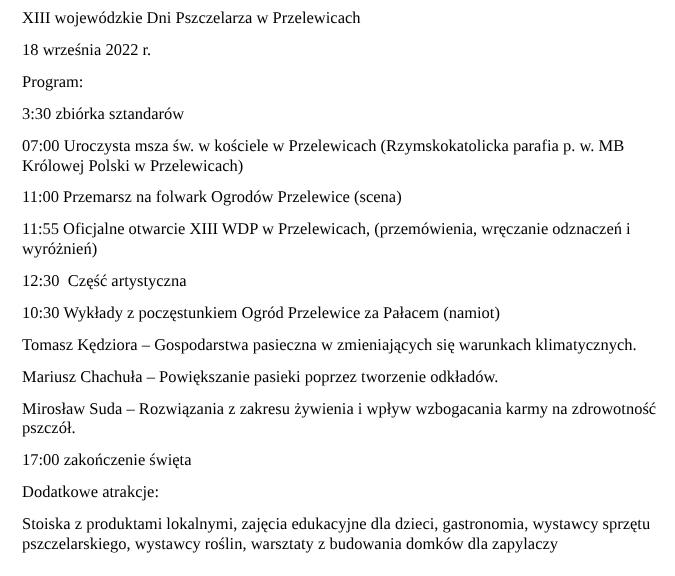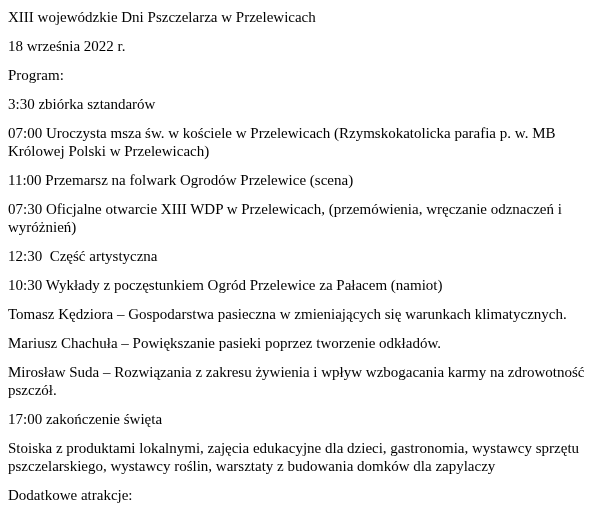--- a/index.html
+++ b/index.html
@@ -9,21 +9,21 @@
   }
   body {
     width: 614px;
     height: 524px;
     overflow: hidden;
   }
   .page {
     box-sizing: border-box;
     width: 614px;
     height: 396px;
-    padding: 8px 6px 8px 8px;
+    padding: 8px 6px 8px 20px;
     background: #ffffff;
     color: #000000;
     font-family: "Liberation Serif", "DejaVu Serif", serif;
     font-size: 15px;
   }
   .page p {
     margin: 0 0 11px 0;
     line-height: 18px;
     max-width: 600px;
     white-space: pre-wrap;
@@ -34,24 +34,24 @@
 <body>
 
 <div class="page">
   <p>XIII wojewódzkie Dni Pszczelarza w Przelewicach</p>
   <p>18 września 2022 r.</p>
   <p>Program:</p>
 
   <p>3:30 zbiórka sztandarów</p>
   <p>07:00 Uroczysta msza św. w kościele w Przelewicach (Rzymskokatolicka parafia p. w. MB Królowej Polski w Przelewicach)</p>
   <p>11:00 Przemarsz na folwark Ogrodów Przelewice (scena)</p>
-  <p>07:30 Oficjalne otwarcie XIII WDP w Przelewicach, (przemówienia, wręczanie odznaczeń i wyróżnień)</p>
+  <p>11:55 Oficjalne otwarcie XIII WDP w Przelewicach, (przemówienia, wręczanie odznaczeń i wyróżnień)</p>
   <p>12:30  Część artystyczna</p>
   <p>10:30 Wykłady z poczęstunkiem Ogród Przelewice za Pałacem (namiot)</p>
 
   <p>Tomasz Kędziora – Gospodarstwa pasieczna w zmieniających się warunkach klimatycznych.</p>
   <p>Mariusz Chachuła – Powiększanie pasieki poprzez tworzenie odkładów.</p>
   <p>Mirosław Suda – Rozwiązania z zakresu żywienia i wpływ wzbogacania karmy na zdrowotność pszczół.</p>
 
   <p>17:00 zakończenie święta</p>
+  <p>Dodatkowe atrakcje:</p>
   <p>Stoiska z produktami lokalnymi, zajęcia edukacyjne dla dzieci, gastronomia, wystawcy sprzętu pszczelarskiego, wystawcy roślin, warsztaty z budowania domków dla zapylaczy</p>
-  <p>Dodatkowe atrakcje:</p>
 </div>
 
 </body></html>

